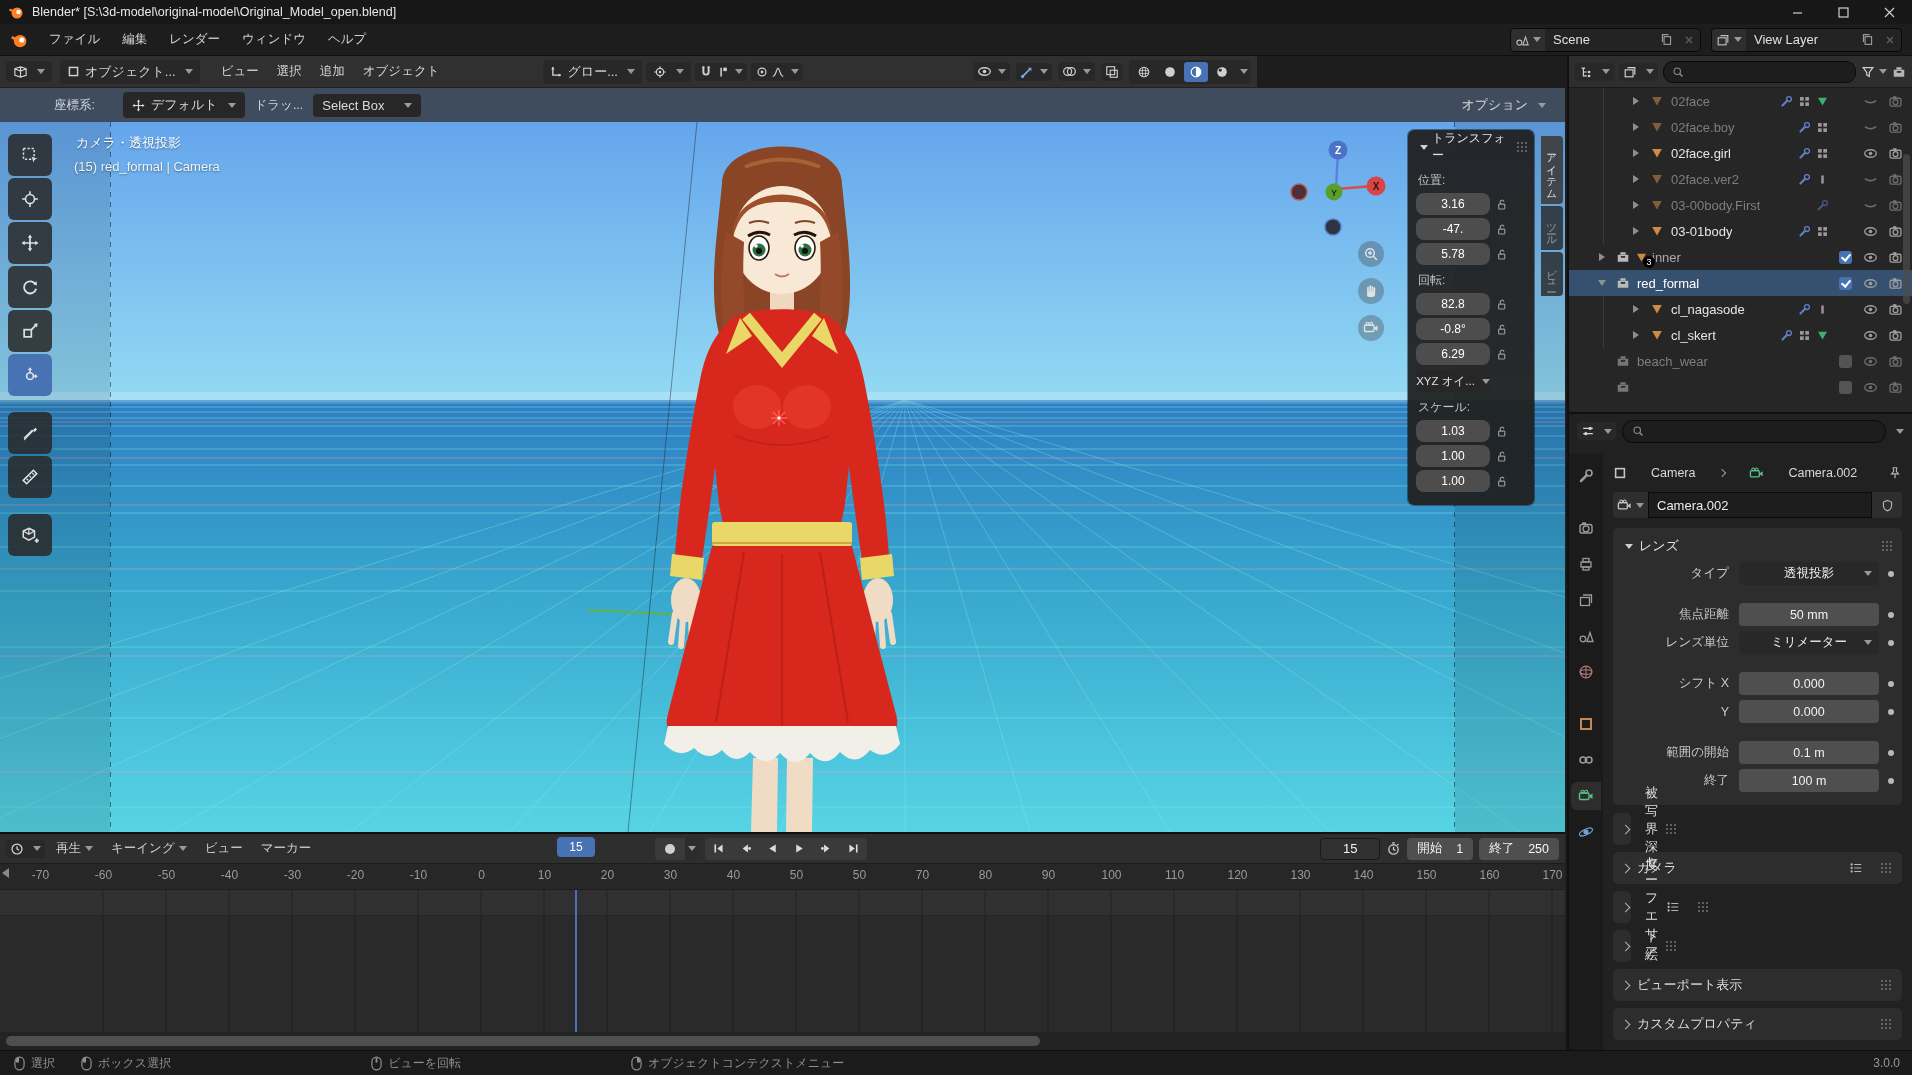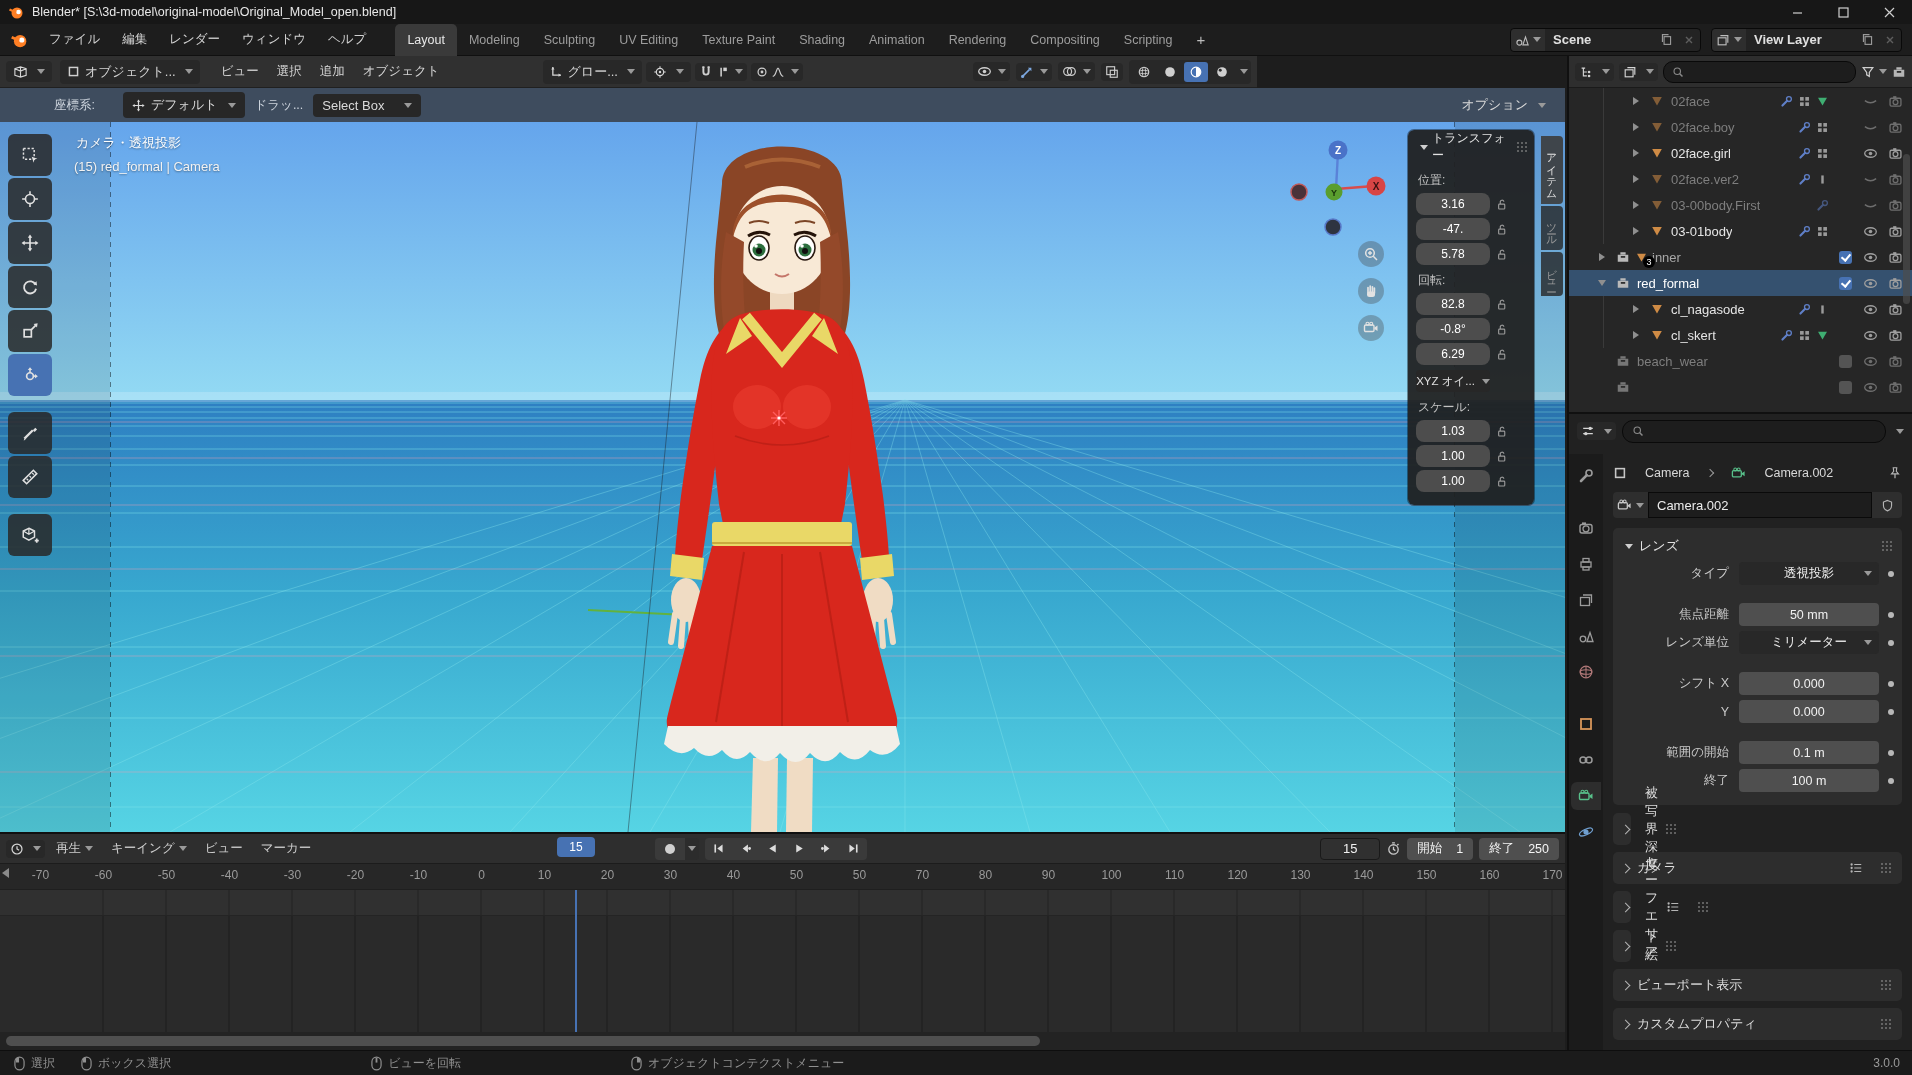--- a/index.html
+++ b/index.html
@@ -29,21 +29,21 @@
 
   
   .topbar { position:absolute; left:0; top:24px; width:1912px; height:32px; background:#1d1d1d;
     display:flex; align-items:center; border-bottom:1px solid #101010; }
   .menu-item { padding:4px 11px; color:#d2d2d2; font-size:12.5px; white-space:nowrap; }
   .ws-tabs { display:flex; align-items:center; margin-left:18px; height:32px; }
   .ws-tab { padding:6px 12px; color:#9d9d9d; font-size:12.5px; height:32px; display:flex; align-items:center; }
   .ws-tab.active { background:#3a3a3a; color:#e8e8e8; border-radius:5px 5px 0 0; }
   .ws-tab.add { color:#bdbdbd; font-size:15px; }
   .idblock { display:flex; align-items:center; background:#232323; border:1px solid #090909;
-    border-radius:4px; height:24px; margin-left:10px;font-weight:bold; }
+    border-radius:4px; height:24px; margin-left:10px; }
   .idblock .icobox { background:#2e2e2e; height:100%; display:flex; align-items:center; padding:0 4px; border-radius:4px 0 0 4px; }
   .idblock .txt { padding:0 8px; min-width:110px; color:#e0e0e0; }
   .idblock .mini { padding:0 5px; color:#9a9a9a; display:flex; align-items:center; }
 
   
   .vp-header { position:absolute; left:0; top:56px; width:1257px; height:32px; background:#303030;
     display:flex; align-items:center; padding:0 6px; gap:4px; border-bottom:1px solid #202020; }
   .vph-menu { padding:4px 9px; color:#d5d5d5; font-size:12.5px; white-space:nowrap; }
   .vph-right { margin-left:auto; display:flex; align-items:center; gap:6px; }
   .icon-pair { background:#282828; border-radius:4px; display:flex; align-items:center; padding:2px 4px; gap:2px; }
@@ -133,21 +133,21 @@
     display:flex; flex-direction:column; align-items:center; padding-top:8px; gap:8px; }
   .ptab { width:30px; height:28px; display:flex; align-items:center; justify-content:center; color:#9b9b9b; border-radius:6px 0 0 6px; }
   .ptab.gap { margin-top:16px; }
   .ptab.active { background:#2d2d2d; }
   .ptab.c-world { color:#b07878; } .ptab.c-object { color:#d8965a; }
   .ptab.c-physics { color:#6f9fd0; } .ptab.c-data { color:#58c08a; }
   .prop-header { height:34px; display:flex; align-items:center; padding:0 8px; gap:6px; }
   .prop-search { flex:1; background:#1d1d1d; border:1px solid #0a0a0a; border-radius:11px; height:23px;
     display:flex; align-items:center; padding:0 9px; gap:6px; color:#888; }
   .prop-body { position:absolute; left:34px; right:0; top:40px; bottom:0; padding:4px 10px; overflow:hidden; }
-  .breadcrumb { display:flex; align-items:center; gap:18px; height:30px; color:#d8d8d8; font-size:12.5px; }
+  .breadcrumb { display:flex; align-items:center; gap:24px; height:30px; color:#d8d8d8; font-size:12.5px; }
   .bc-sep { width:6px; height:6px; border-top:1.5px solid #9a9a9a; border-right:1.5px solid #9a9a9a; transform:rotate(45deg); }
   .namerow { display:flex; align-items:center; gap:0; height:26px; margin:4px 0 10px; }
   .namerow .icobox { background:#2e2e2e; height:26px; border-radius:4px 0 0 4px; display:flex; align-items:center; padding:0 4px; color:#c7c7c7; }
   .namerow .nfield { flex:1; background:#1d1d1d; border:1px solid #0a0a0a; height:26px; display:flex;
     align-items:center; padding:0 8px; color:#ececec; }
   .namerow .shield { background:#2e2e2e; width:30px; height:26px; border-radius:0 4px 4px 0;
     display:flex; align-items:center; justify-content:center; color:#b5b5b5; }
   .panelbox { background:#2d2d2d; border-radius:5px; padding:6px 8px 12px; margin-bottom:8px; }
   .panel-head { display:flex; align-items:center; gap:6px; height:24px; color:#e3e3e3; }
   .prow { display:flex; align-items:center; height:25px; margin-top:3px; }
@@ -509,34 +509,20 @@
           <use href="#sym-blenderlogo"></use>
         </svg>
     </div>
     <div style="display:flex">
 
     <span class="menu-item">ファイル</span>
         <span class="menu-item">編集</span>
         <span class="menu-item">レンダー</span>
         <span class="menu-item">ウィンドウ</span>
         <span class="menu-item">ヘルプ</span>
-      </div>
-    <div class="ws-tabs">
-
-    <span class="ws-tab active">Layout</span>
-        <span class="ws-tab">Modeling</span>
-        <span class="ws-tab">Sculpting</span>
-        <span class="ws-tab">UV Editing</span>
-        <span class="ws-tab">Texture Paint</span>
-        <span class="ws-tab">Shading</span>
-        <span class="ws-tab">Animation</span>
-        <span class="ws-tab">Rendering</span>
-        <span class="ws-tab">Compositing</span>
-        <span class="ws-tab">Scripting</span>
-        <span class="ws-tab add">+</span>
       </div>
     <div style="margin-left:auto; display:flex; margin-right:10px">
       <div class="idblock">
         <span class="icobox">
             <svg class="i" width="14" height="14" color="#bdbdbd">
               <use href="#sym-scene"></use>
             </svg>
             <span class="caret"></span>
           </span>
         <span class="txt">Scene</span>

